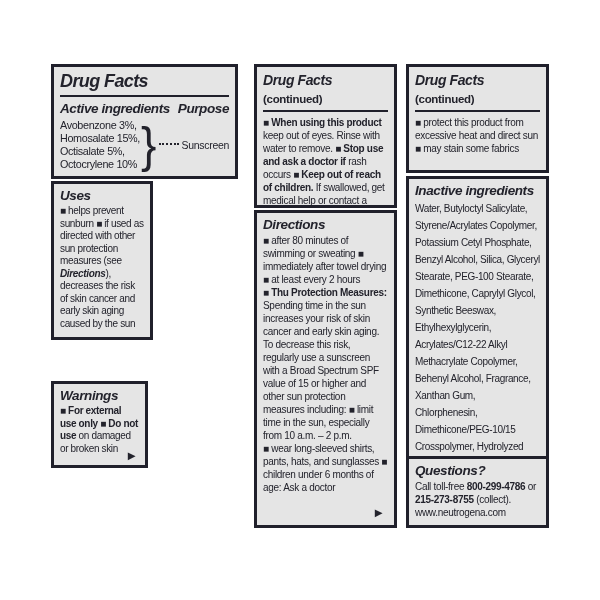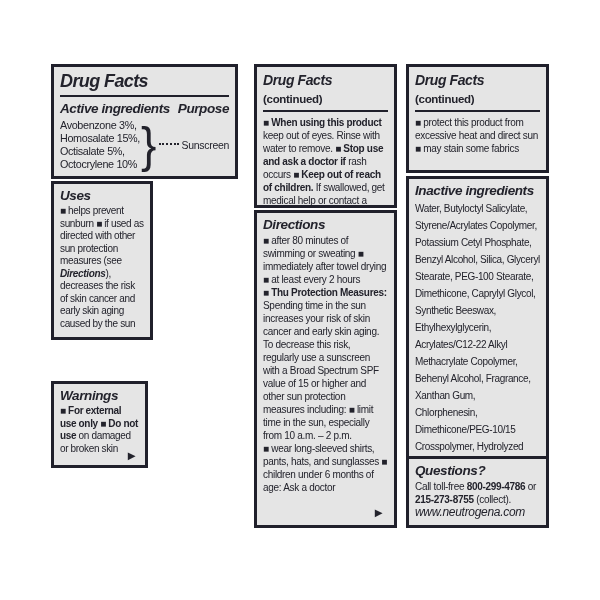--- a/index.html
+++ b/index.html
@@ -22,21 +22,21 @@
   .seg-b{font-weight:bold;}
   .seg-bi{font-weight:bold;font-style:italic;}
   .ai-row{display:flex;justify-content:space-between;align-items:baseline;}
   .ing-row{display:flex;align-items:stretch;margin-top:1px;}
   .ing-col{font-size:10.8px;line-height:13px;letter-spacing:-0.35px;white-space:nowrap;}
   .brace{font-size:46px;line-height:52px;font-weight:normal;transform:scaleY(1.08);margin-left:1px;}
   .leader{flex:1;align-self:center;height:0;border-bottom:2px dotted #23232c;margin:0 3px 2px 3px;}
   .purpose-value{align-self:center;font-size:10.5px;letter-spacing:-0.3px;white-space:nowrap;}
   .para{margin:0;}
   .arrow{position:absolute;right:7px;bottom:3px;font-size:13px;line-height:13px;}
-  .url{font-size:12px;line-height:13px;letter-spacing:-0.3px;font-style:italic;}
+  .url{font-size:10px;line-height:13px;letter-spacing:-0.3px;}
 </style>
 </head>
 <body>
 
 <div class="box" style="left:51px;top:64px;width:187px;height:115px;">
   <div class="title-lg">Drug Facts</div>
   <div class="rule"></div>
   <div class="ai-row">
     <span class="sec-head">Active ingredients</span>
     <span class="sec-head">Purpose</span>

